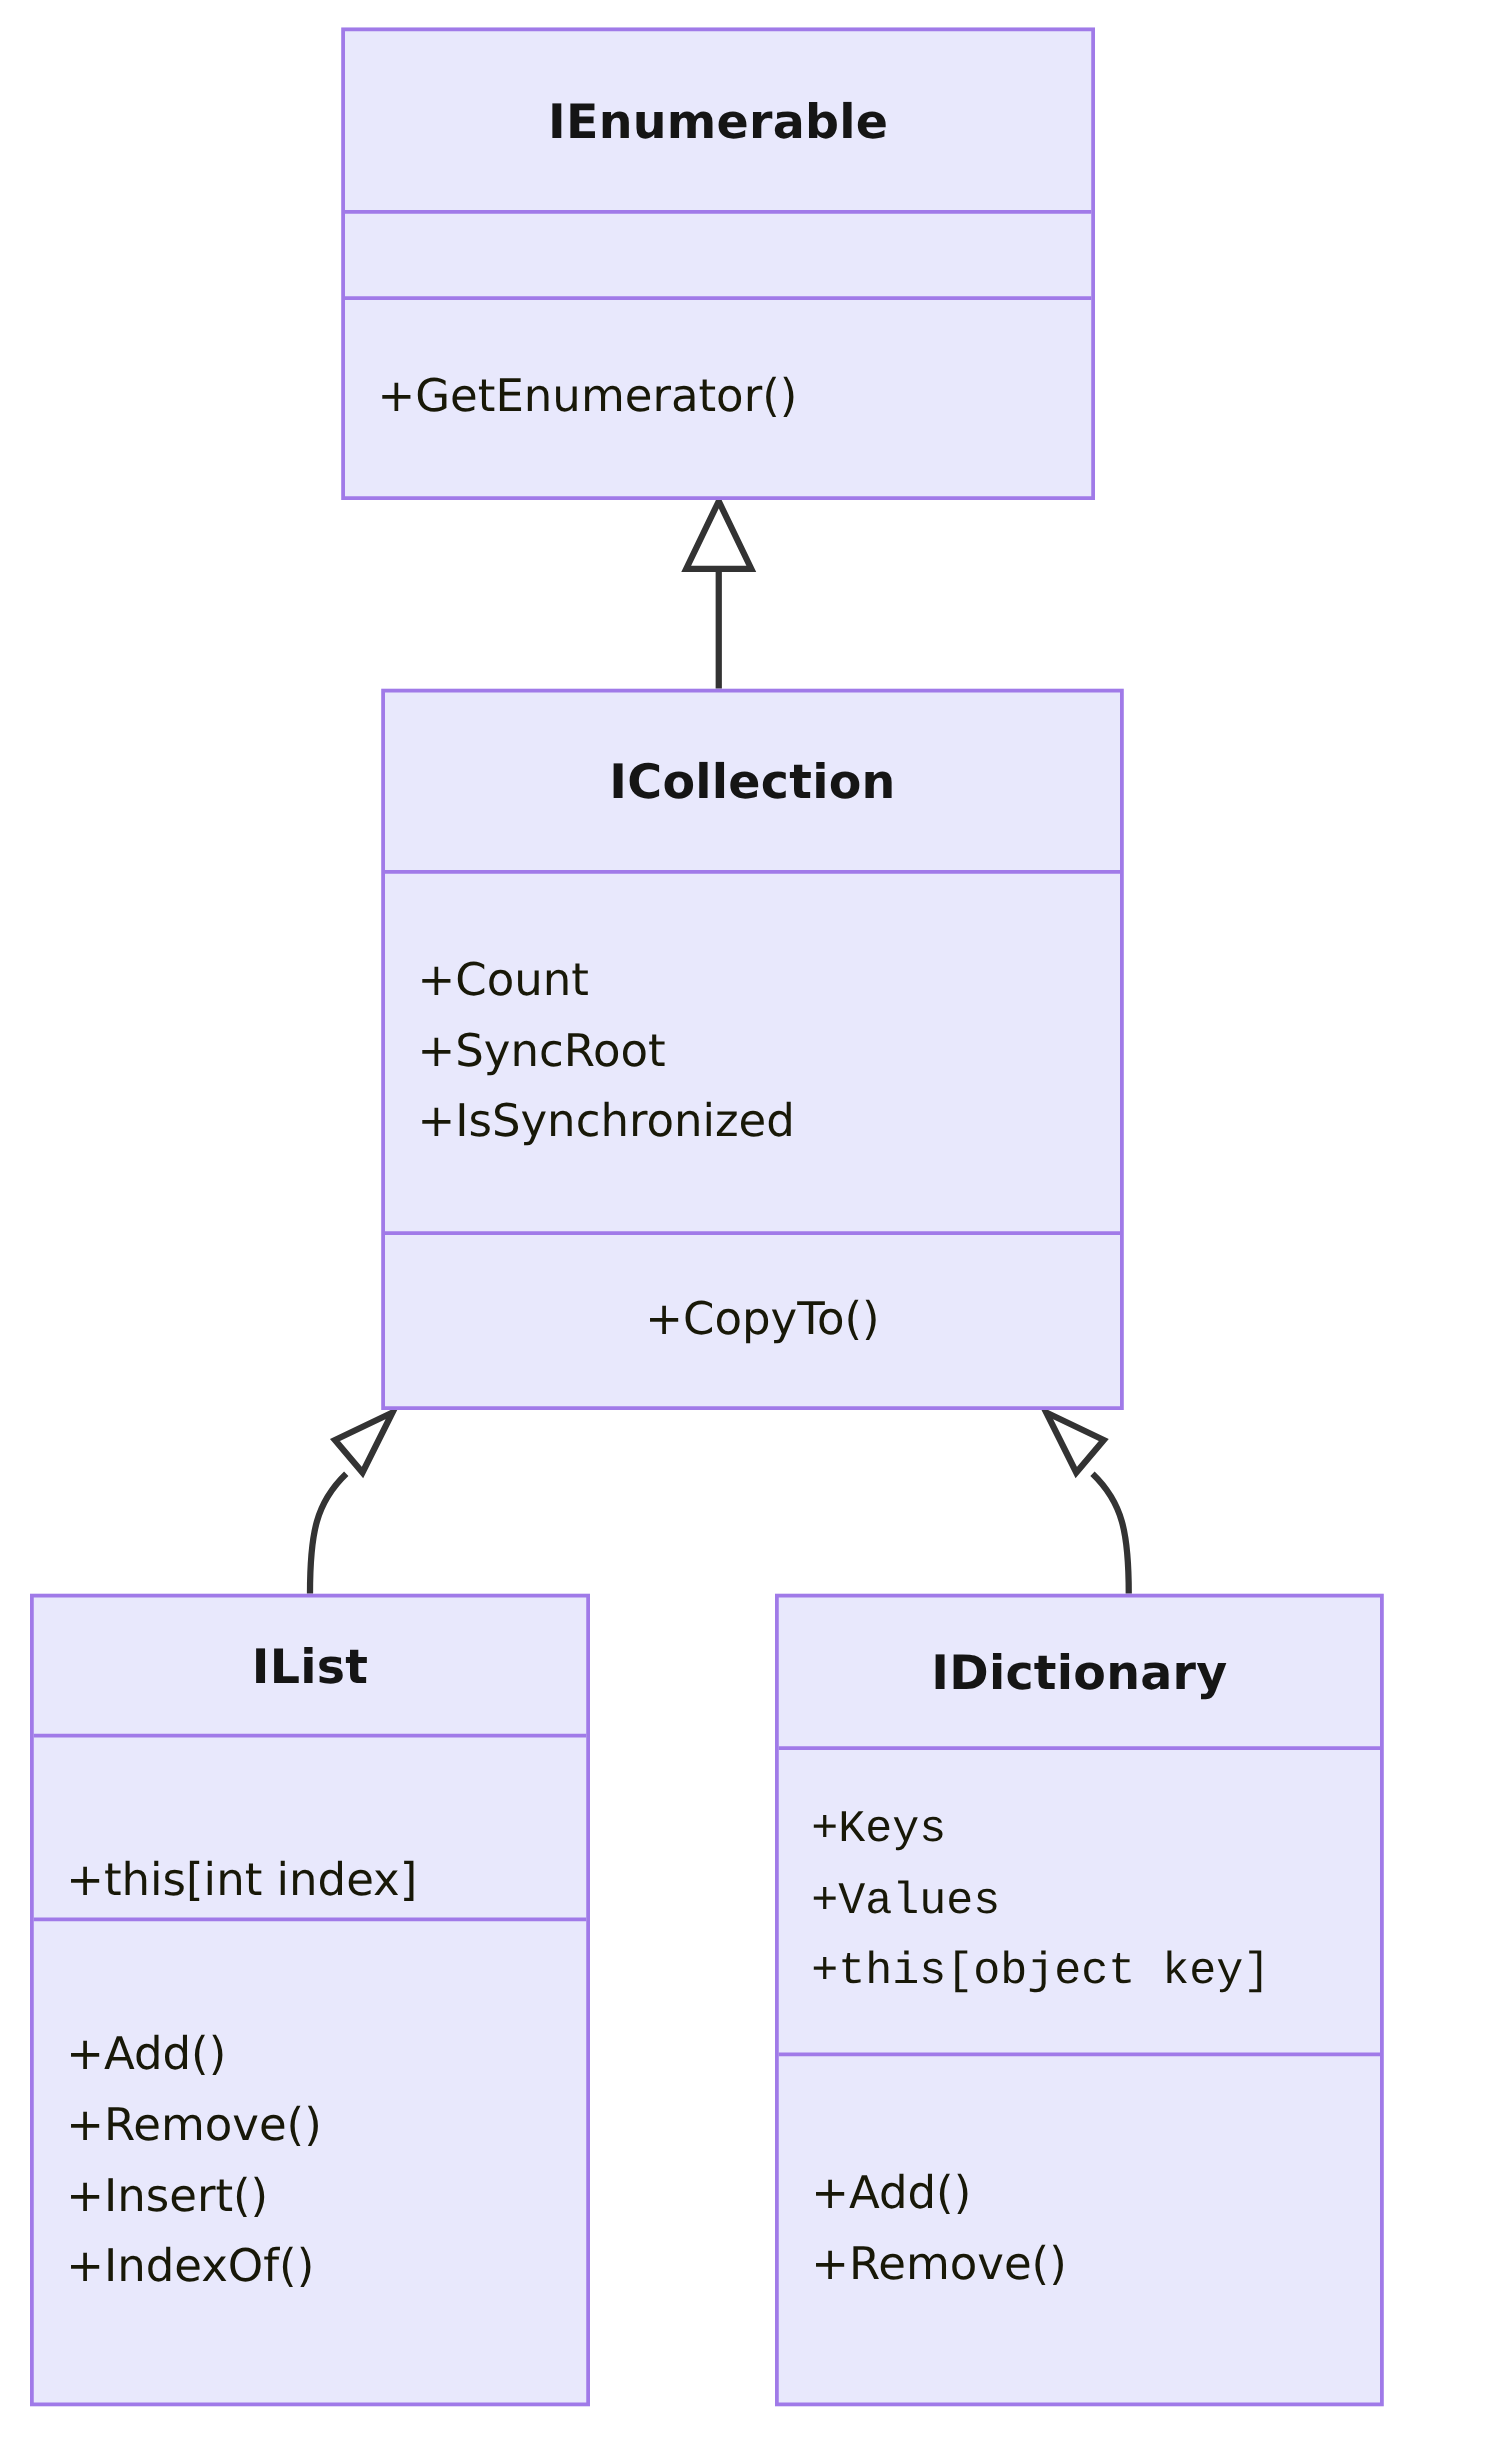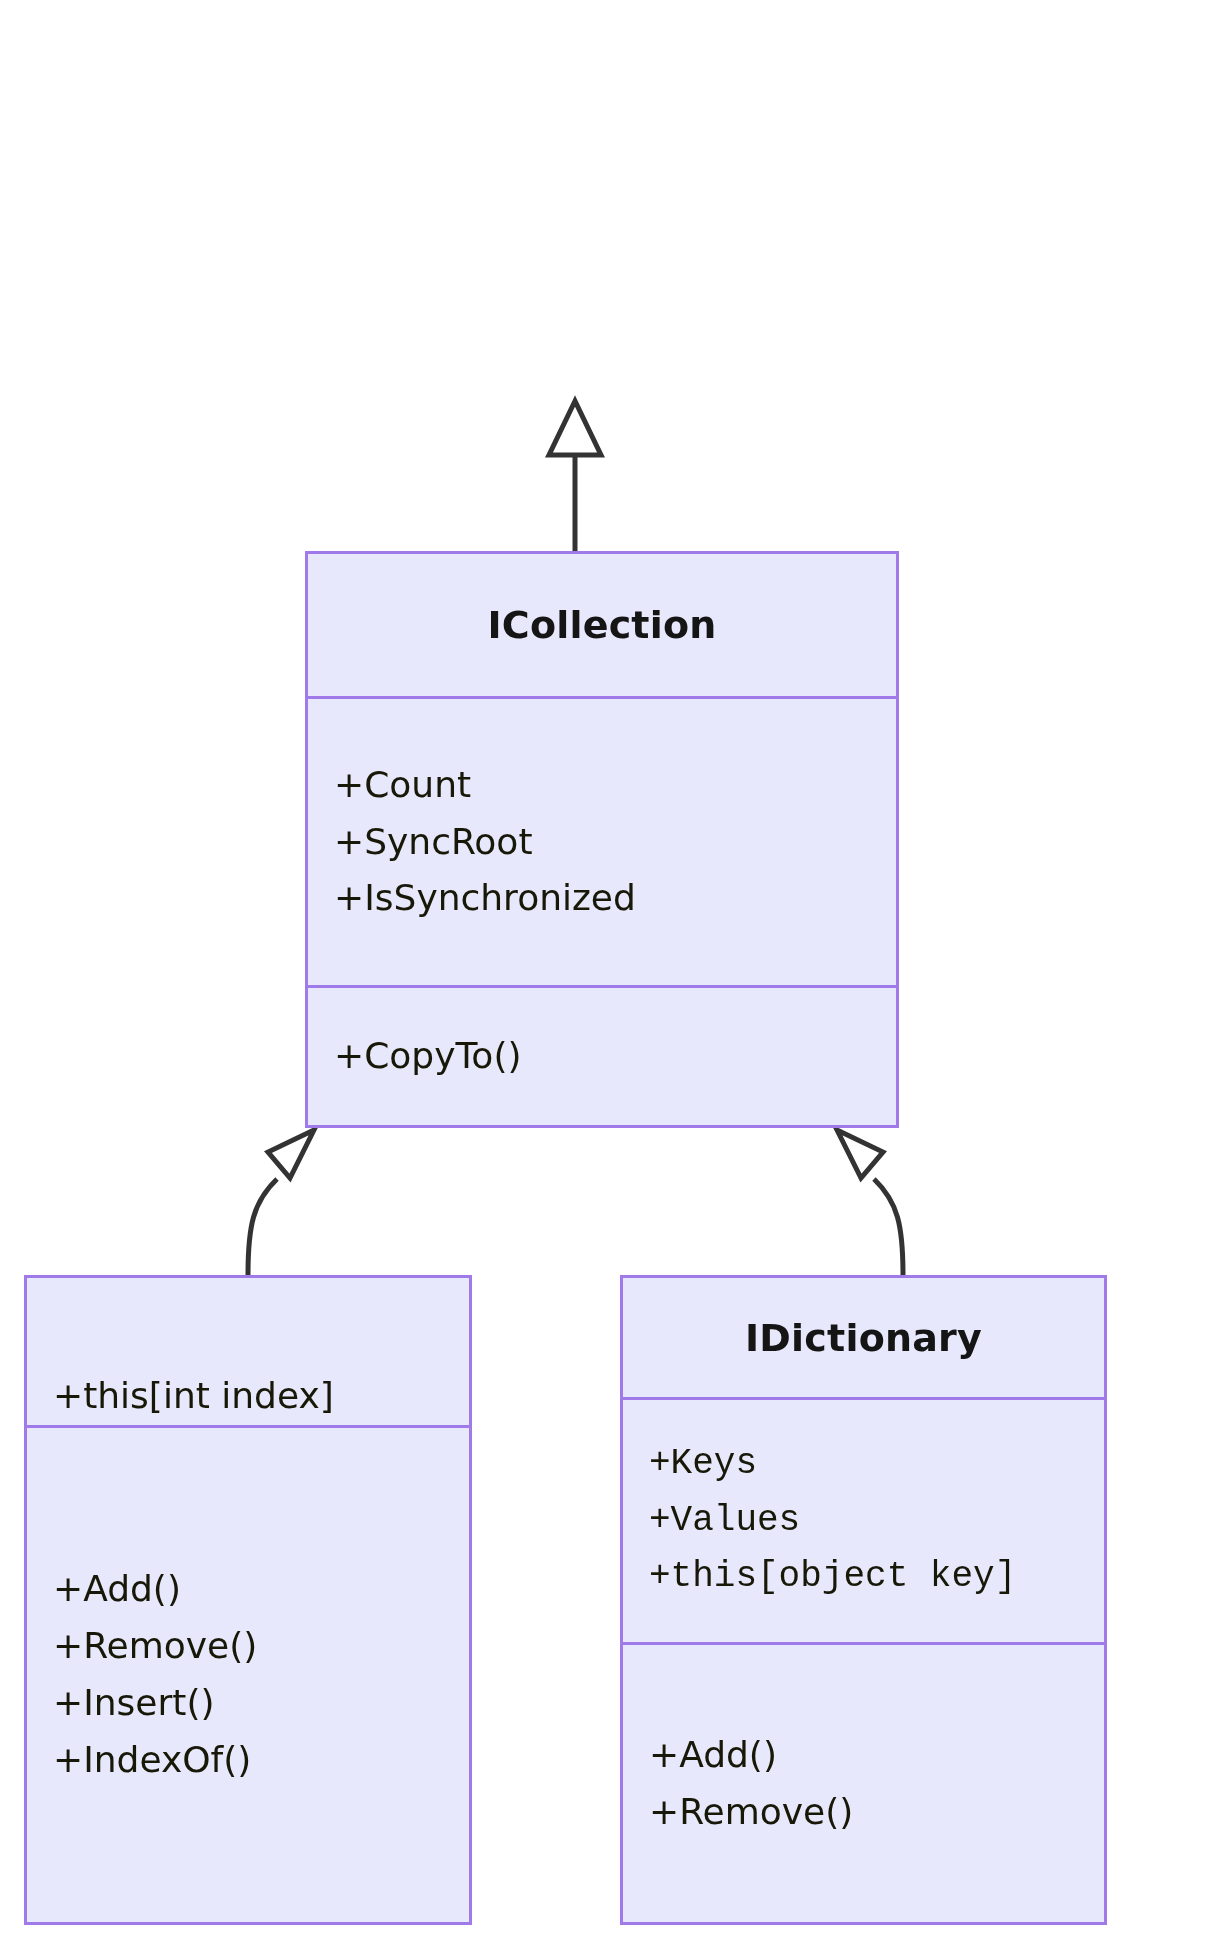--- a/index.html
+++ b/index.html
@@ -97,34 +97,42 @@
       <path d="M 248,1275 C 248,1226 253,1202 277,1179" fill="none" stroke="#333333" stroke-width="5"></path>
       <polygon points="314,1130 268,1152 290,1178" fill="#ffffff" stroke="#333333" stroke-width="5" stroke-linejoin="miter"></polygon>
     </g>
 
     <g>
       <path d="M 903,1275 C 903,1226 898,1202 874,1179" fill="none" stroke="#333333" stroke-width="5"></path>
       <polygon points="837,1130 883,1152 861,1178" fill="#ffffff" stroke="#333333" stroke-width="5" stroke-linejoin="miter"></polygon>
     </g>
   </svg>
 
+  <div class="uml-class" style="left:273px; top:22px; width:603px; height:378px;">
+    <div class="compartment class-title" style="height:143px;">IEnumerable</div>
+    <div class="compartment member-list empty" style="height:69px;"></div>
+    <div class="compartment member-list" style="flex:1 1 auto;">
+      <div class="member">+GetEnumerator()</div>
+    </div>
+  </div>
 
   <div class="uml-class" style="left:305px; top:551px; width:594px; height:577px;">
     <div class="compartment class-title" style="height:142px;">ICollection</div>
     <div class="compartment member-list" style="height:289px;">
       <div class="member">+Count</div>
       <div class="member">+SyncRoot</div>
       <div class="member">+IsSynchronized</div>
     </div>
-    <div class="compartment member-list" style="flex:1 1 auto;">
+    <div class="compartment member-list" style="flex:1 1 auto;align-items:center;">
       <div class="member">+CopyTo()</div>
     </div>
   </div>
 
   <div class="uml-class" style="left:24px; top:1275px; width:448px; height:650px;">
+    <div class="compartment class-title" style="height:109px;">IList</div>
     <div class="compartment member-list" style="height:147px;justify-content:flex-end;">
       <div class="member">+this[int index]</div>
     </div>
     <div class="compartment member-list" style="flex:1 1 auto;">
       <div class="member">+Add()</div>
       <div class="member">+Remove()</div>
       <div class="member">+Insert()</div>
       <div class="member">+IndexOf()</div>
     </div>
   </div>

